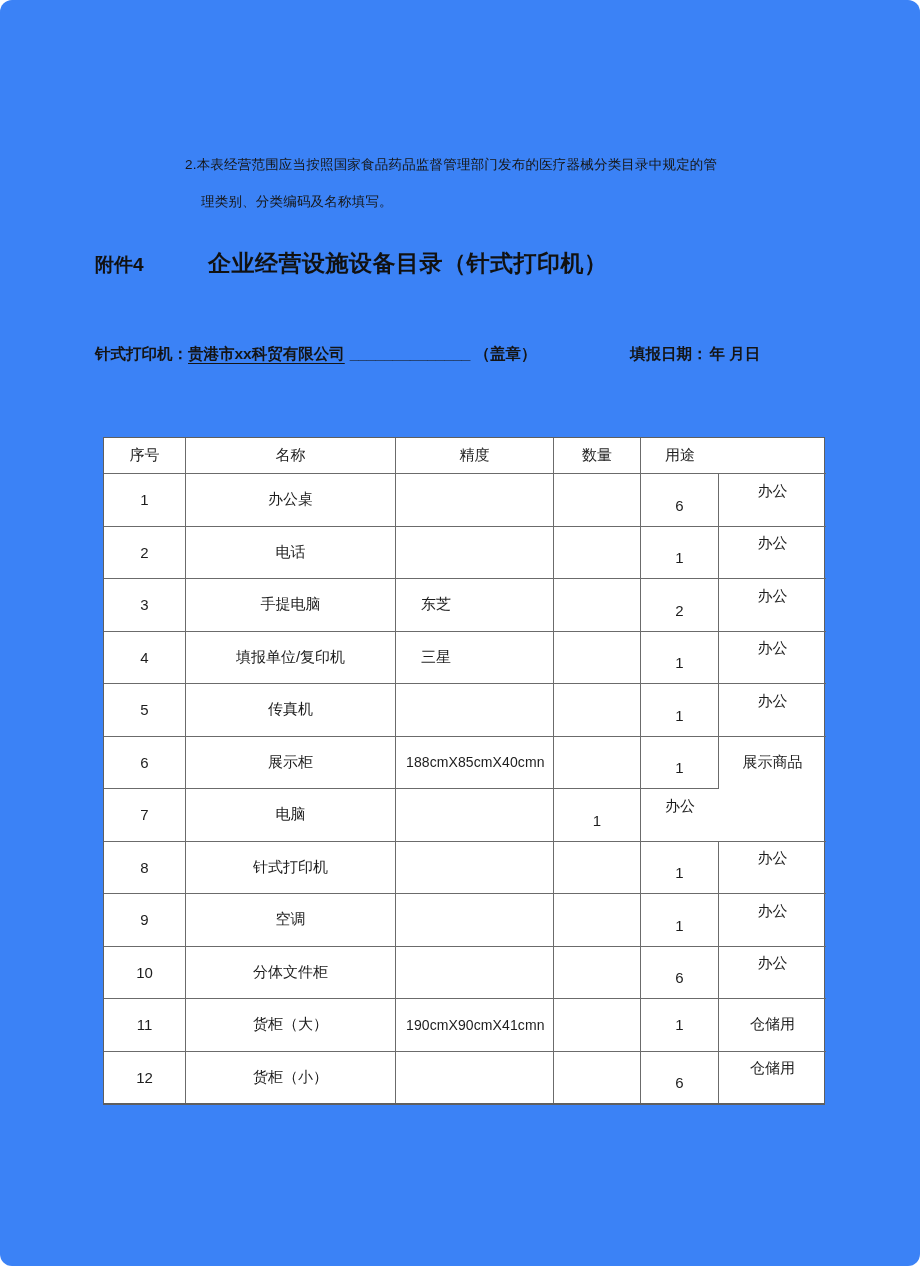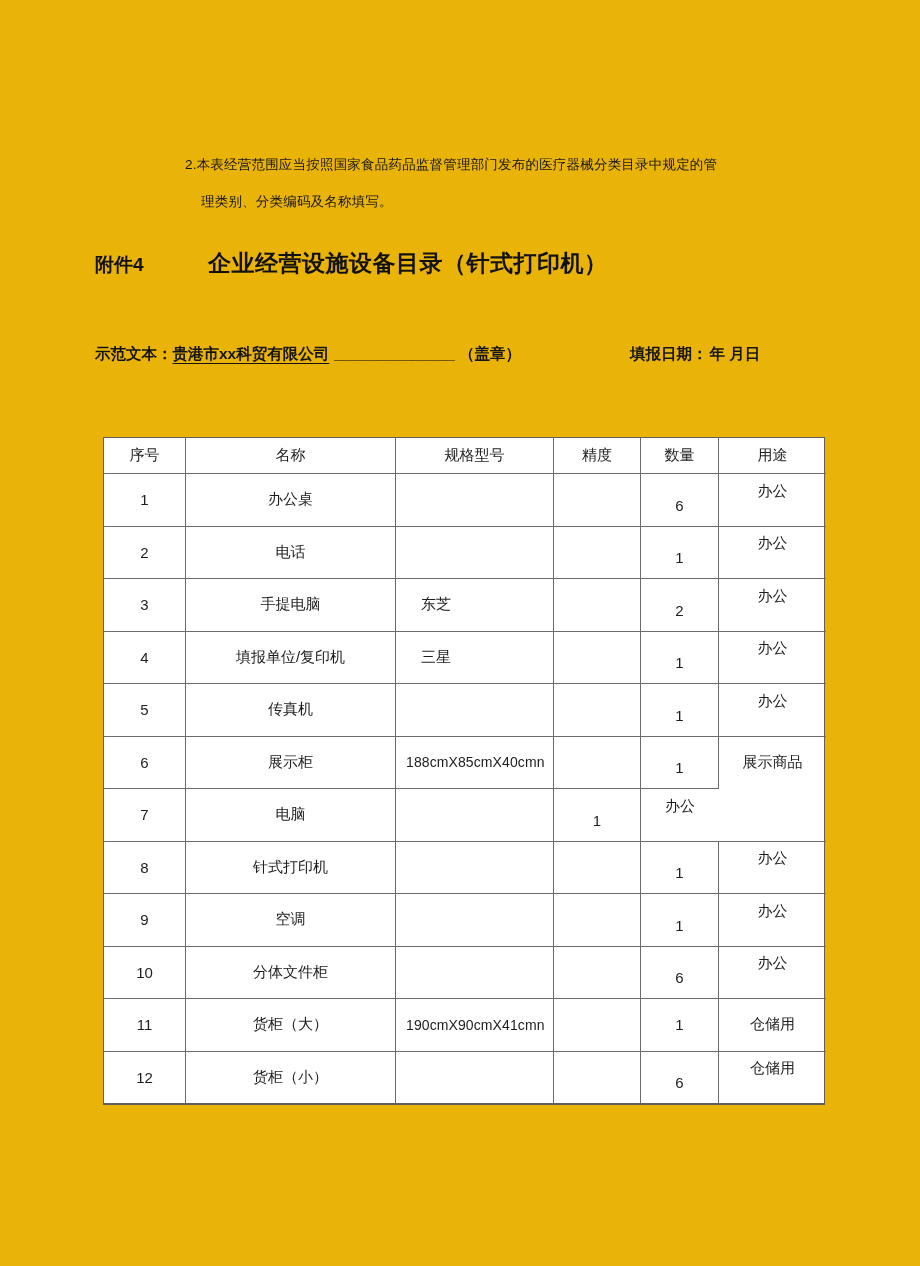--- a/index.html
+++ b/index.html
@@ -2,21 +2,21 @@
 <html><head>
 <meta charset="utf-8">
 <style>
   * { margin:0; padding:0; box-sizing:border-box; }
   html,body { background:#ffffff; }
   body {
     width:920px; height:1266px; position:relative;
     font-family:"Liberation Sans","DejaVu Sans",sans-serif;
     color:#1d1d1d;
   }
-  .page { position:absolute; inset:0; background:#eab308; }
+  .page { position:absolute; inset:0; background:#3b82f6;border-radius:12px; }
 
   
   .note { position:absolute; font-size:13.5px; color:#161616; letter-spacing:0.2px; white-space:nowrap; }
   .note.l1 { left:185px; top:156px; }
   .note.l2 { left:201px; top:193px; }
 
   
   .attach { position:absolute; left:95px; top:252px; font-size:19px; font-weight:bold; color:#111; }
   .doc-title { position:absolute; left:208px; top:248px; font-size:23px; font-weight:bold; color:#111; letter-spacing:0.5px; }
 
@@ -57,30 +57,29 @@
 
 <div class="page">
 
   <div class="note l1">2.本表经营范围应当按照国家食品药品监督管理部门发布的医疗器械分类目录中规定的管</div>
   <div class="note l2">理类别、分类编码及名称填写。</div>
 
   <div class="attach">附件4</div>
   <div class="doc-title">企业经营设施设备目录（针式打印机）</div>
 
   <div class="form-line">
-    <span class="unit-group"><span>示范文本：</span><span class="u">贵港市xx科贸有限公司</span><span class="blank">______________</span><span class="seal">（盖章）</span></span>
+    <span class="unit-group"><span>针式打印机：</span><span class="u">贵港市xx科贸有限公司</span><span class="blank">______________</span><span class="seal">（盖章）</span></span>
     <span class="date-group"><span>填报日期：</span><span class="date-value">年 月日</span></span>
   </div>
 
   <div class="tbl">
 
     <div class="tr head">
       <div class="c">序号</div>
       <div class="c">名称</div>
-      <div class="c">规格型号</div>
       <div class="c">精度</div>
       <div class="c">数量</div>
       <div class="c">用途</div>
     </div>
 
     <div class="tr">
       <div class="c">1</div>
       <div class="c">办公桌</div>
       <div class="c"></div>
       <div class="c"></div>

